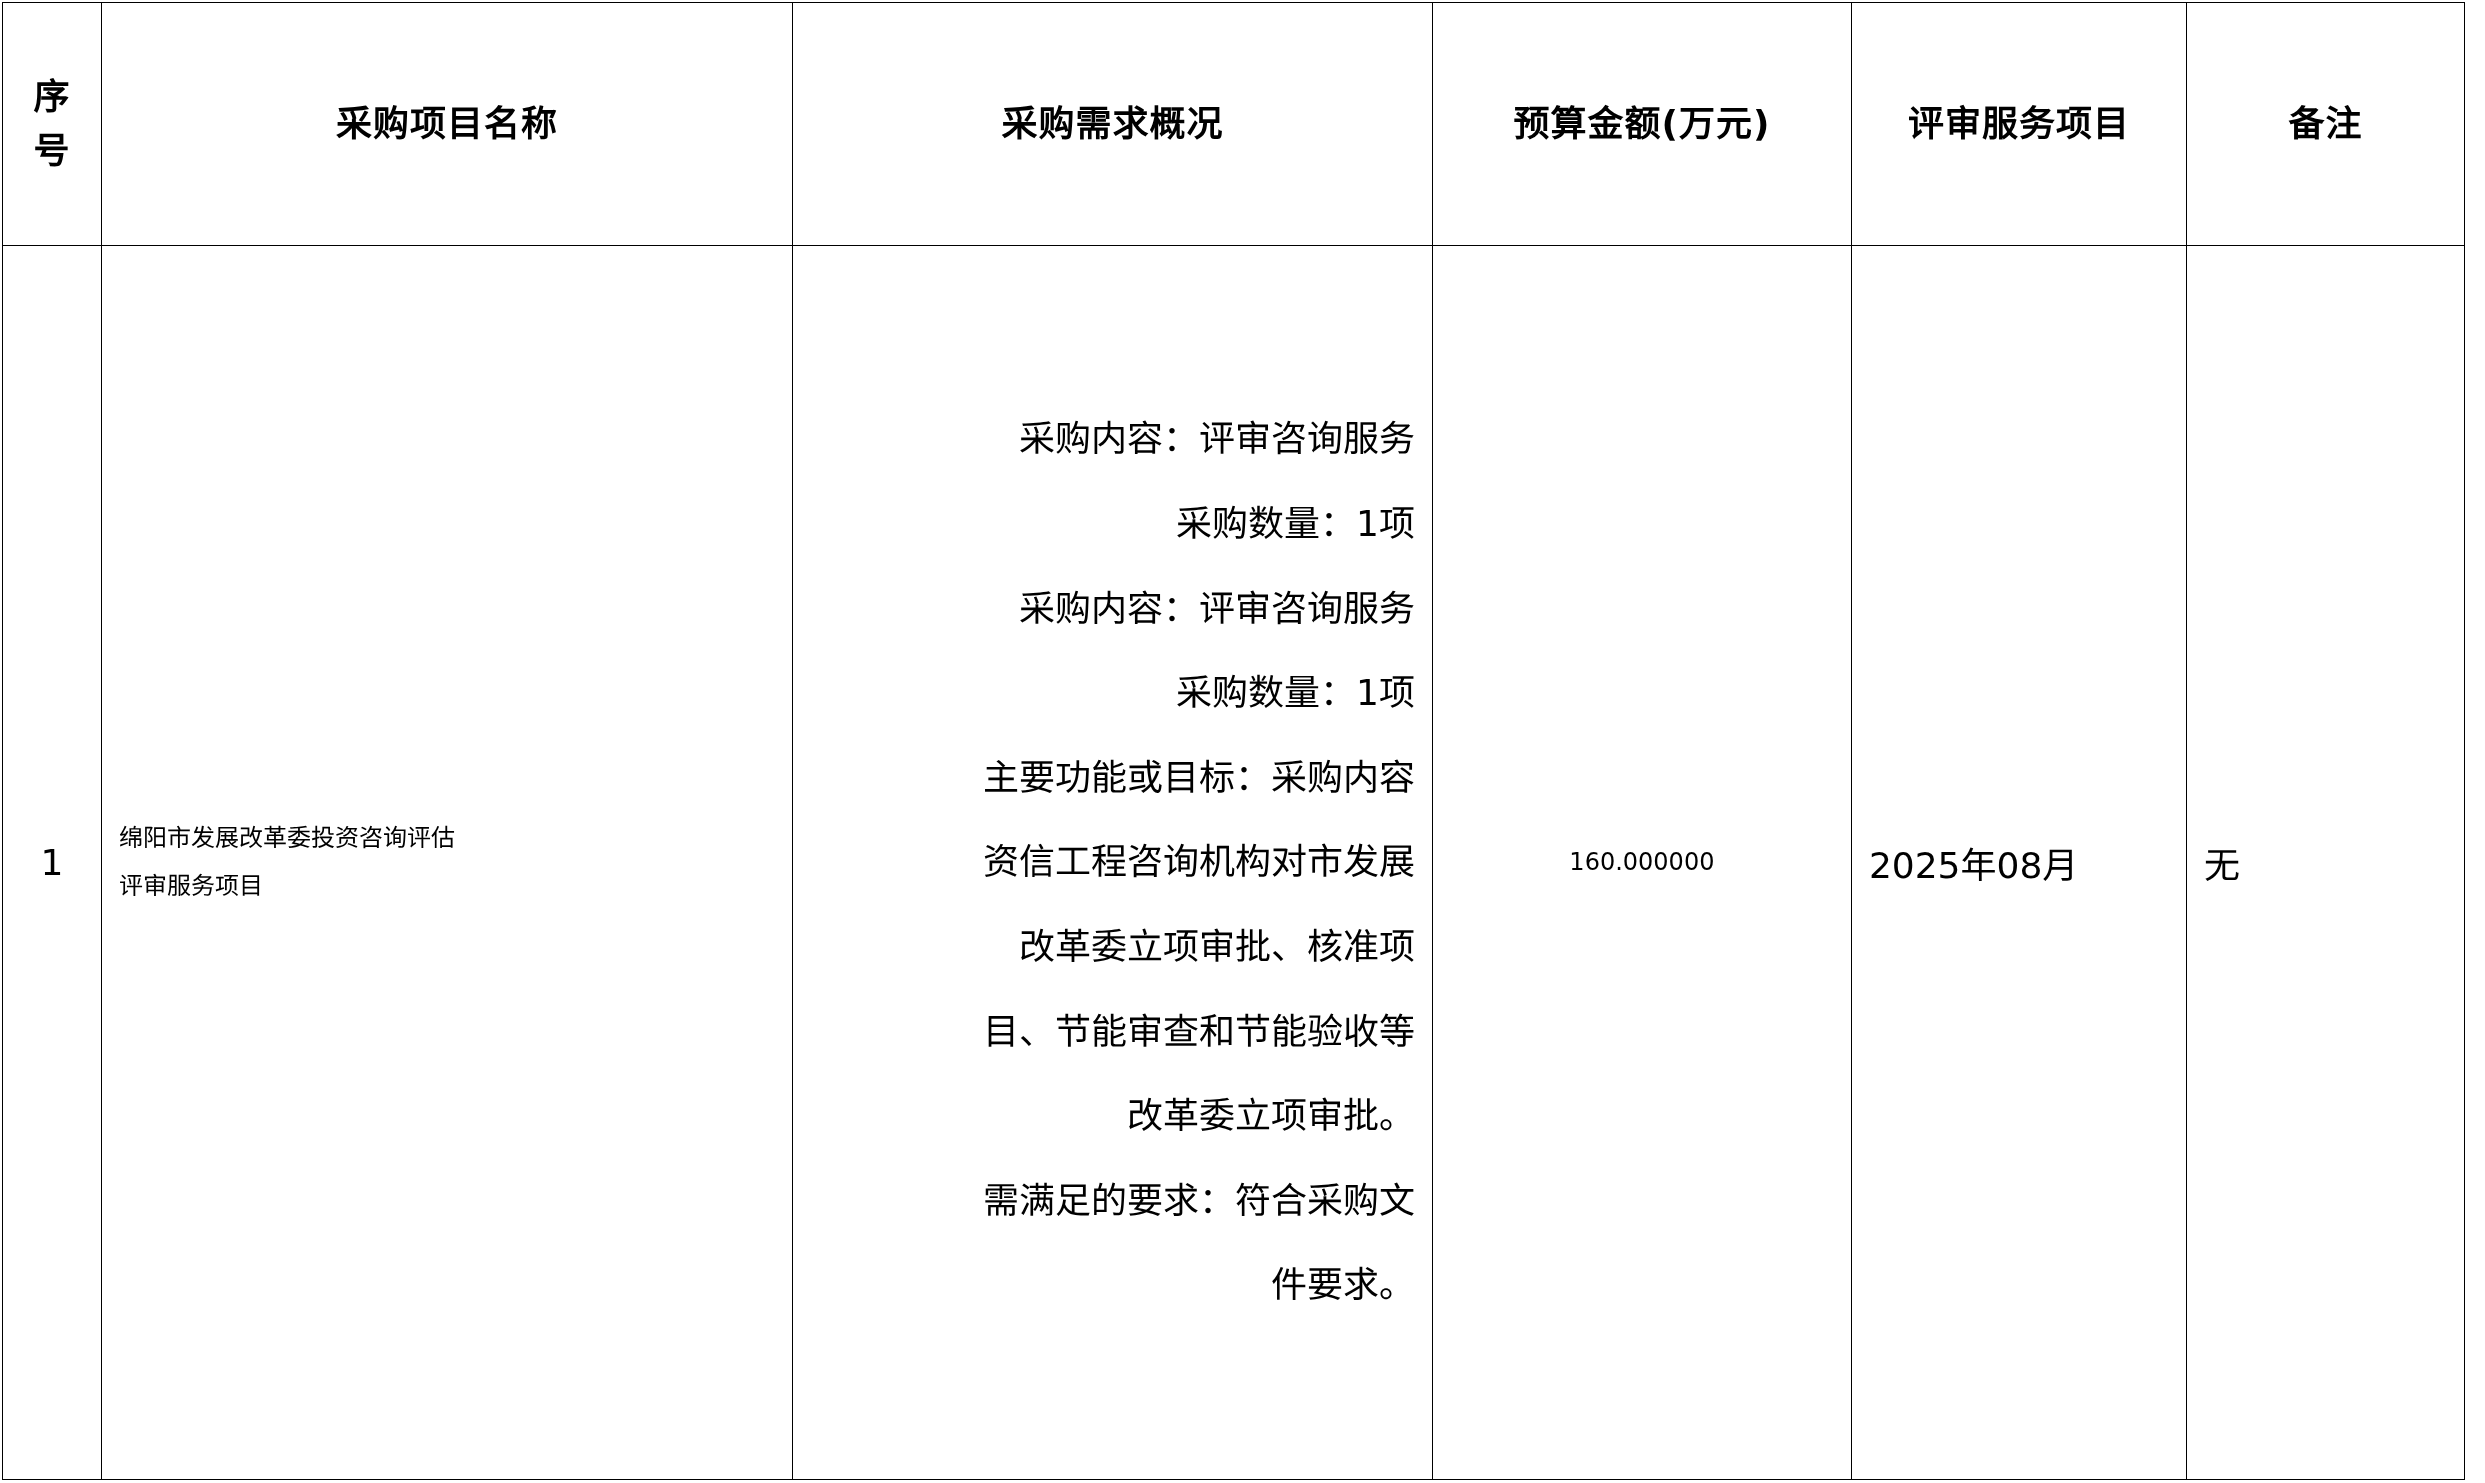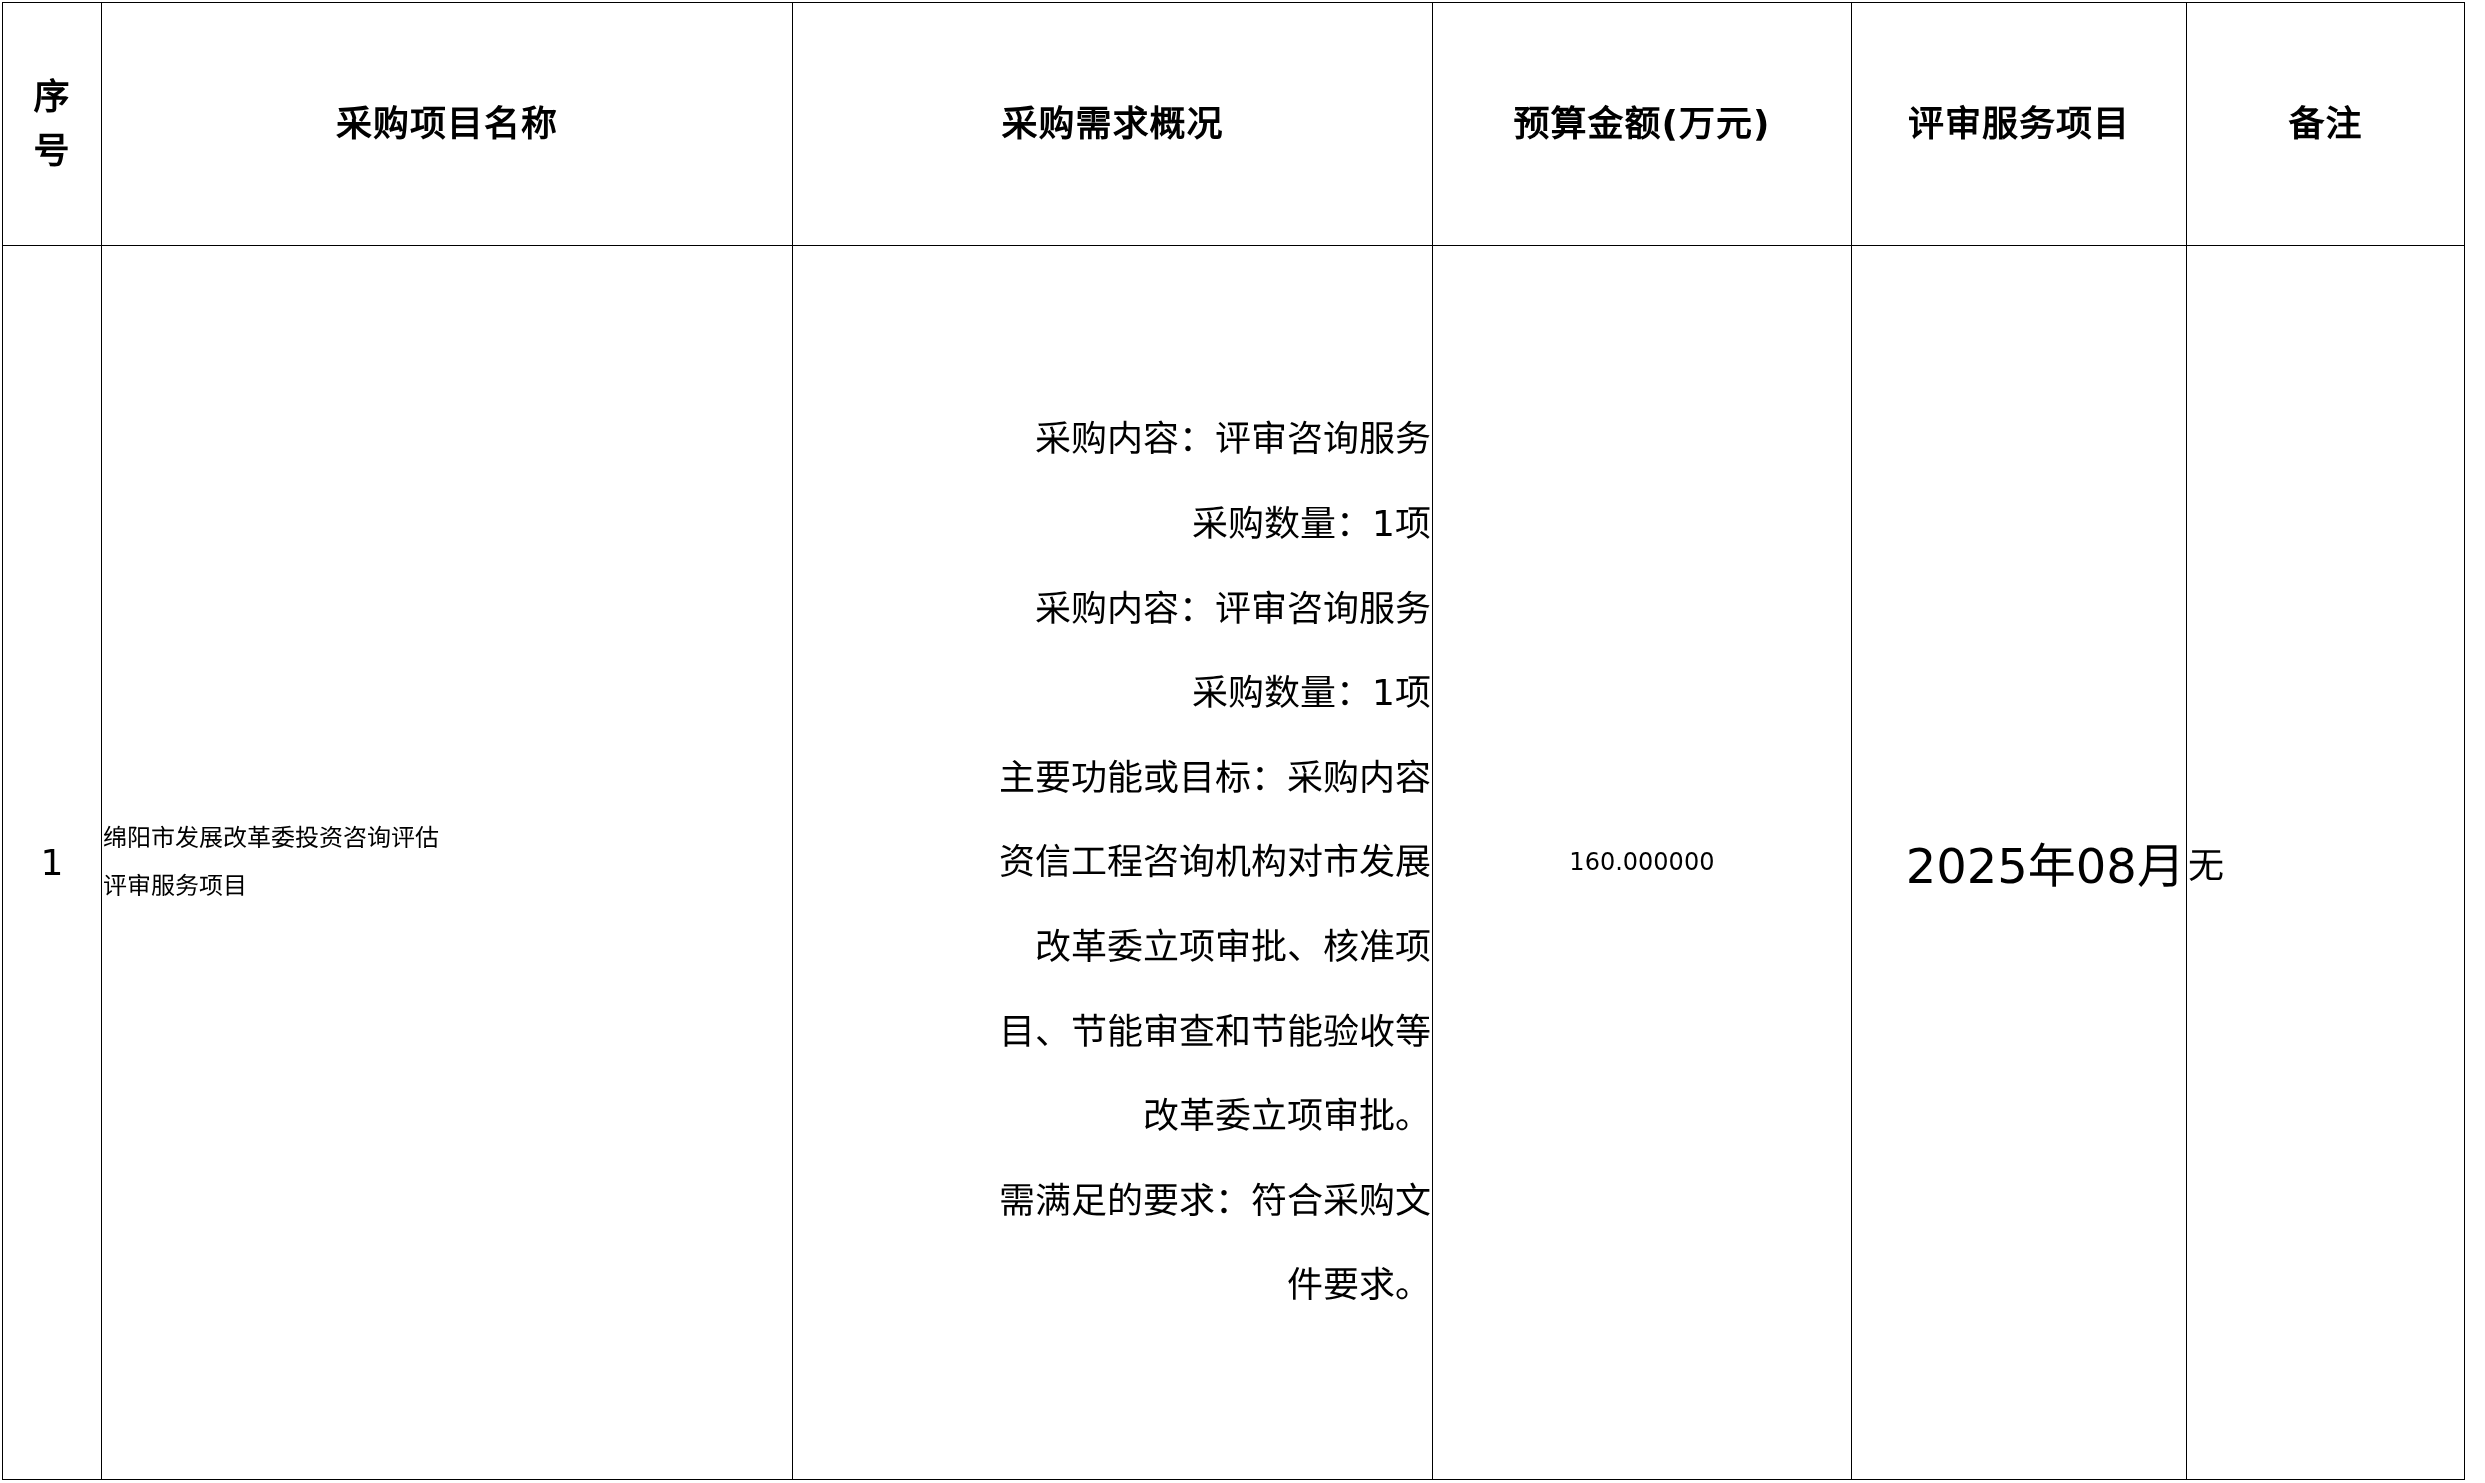--- a/index.html
+++ b/index.html
@@ -29,21 +29,21 @@
     margin: 0;
     width: 2462px;
     margin-left: 1.9px;
     margin-top: 1.9px;
   }
 
   table.proc-table td,
   table.proc-table th {
     border: 1.9px solid #000000;
     vertical-align: middle;
-    padding: 1px;
+    padding: 17px;
     box-sizing: border-box;
   }
 
   
   col.c-seq      { width: 99px; }
   col.c-name     { width: 691px; }
   col.c-demand   { width: 640px; }
   col.c-budget   { width: 419px; }
   col.c-time     { width: 335px; }
   col.c-remark   { width: 278px; }
@@ -94,22 +94,22 @@
     margin: 0 0 12.6px 0;
   }
   .cell-demand p:last-child { margin-bottom: 0; }
 
   .cell-budget {
     text-align: center;
     font-size: 24px;
   }
 
   .cell-time {
-    text-align: right;
-    font-size: 48px;
+    text-align: left;
+    font-size: 36px;
   }
 
   .cell-remark {
     text-align: left;
     font-size: 36px;
     padding-left: 21.3px;
   }
 </style>
 </head>
 <body>

